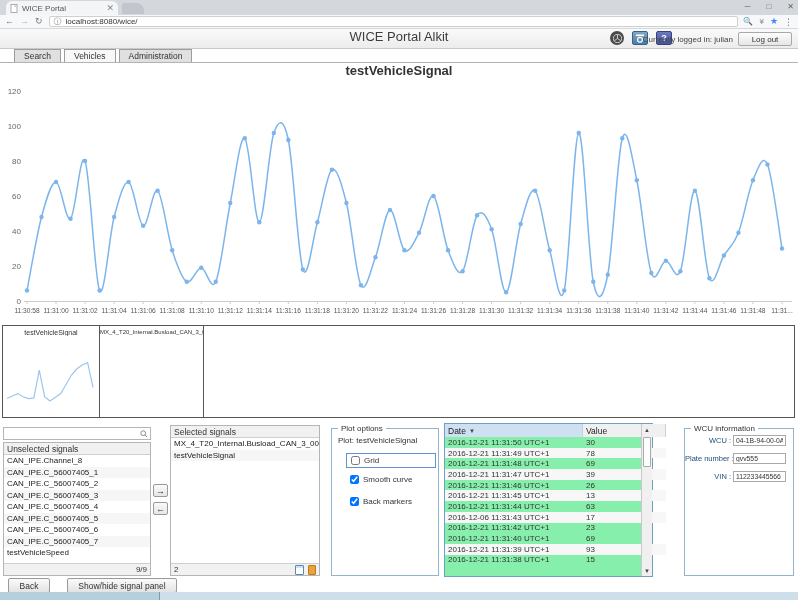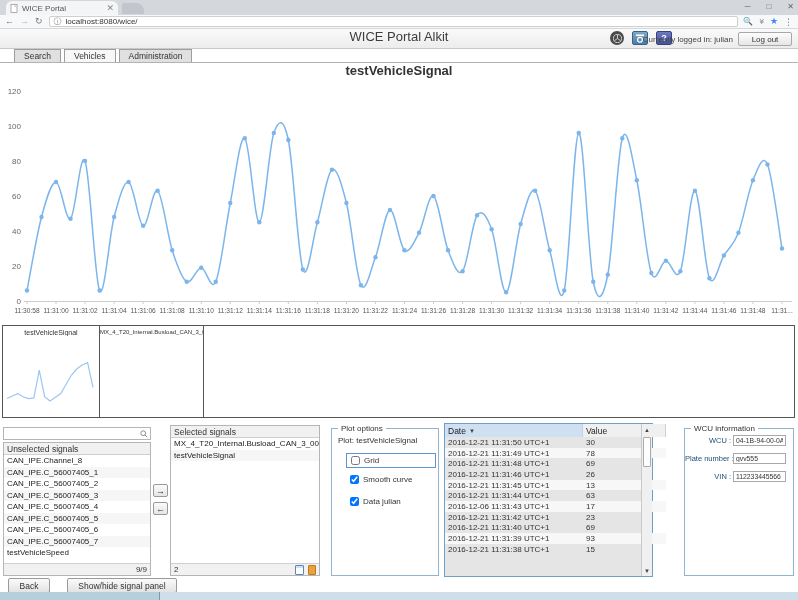--- a/index.html
+++ b/index.html
@@ -72,21 +72,21 @@
   
   .fset{border:1px solid #92b4cc;background:#fff;}
   .fleg{position:absolute;top:-5px;left:6px;background:#fff;padding:0 3px;font-size:8px;color:#333;white-space:nowrap;}
   .plotopts{left:331px;top:428px;width:108px;height:148px;}
   .plotname{position:absolute;left:6px;top:7px;font-size:8px;color:#333;white-space:nowrap;}
   .cbrow{position:absolute;left:18px;display:flex;align-items:center;gap:4px;font-size:8px;color:#333;}
   .cbrow input{width:9px;height:9px;margin:0;}
   .focusring{border:1px solid #5f94d2;border-radius:0;padding:2px 4px;left:14px;width:90px;}
 
   
-  .dtable{left:444px;top:423px;width:209px;height:154px;border:1px solid #6f9ec6;background:#e5e5e5;}
+  .dtable{left:444px;top:423px;width:209px;height:154px;border:1px solid #6f9ec6;background:#86efac;}
   .dhead{position:absolute;left:0;top:0;width:221px;height:13px;display:flex;}
   .dh{font-size:8.5px;display:flex;align-items:center;padding:0 3px;border-right:1px solid #c3d2e2;}
   .dh.date{width:138px;background:#cfe0f2;color:#222;}
   .dh.val{flex:1;background:#f0f0f0;color:#222;}
   .sortarrow{font-size:6px;margin-left:3px;color:#444;}
   .drows{position:absolute;left:0;top:13px;width:221px;height:139px;overflow:hidden;}
   .drow{height:10.7px;display:flex;font-size:8px;color:#333;}
   .drow.alt{background:#f7f7f7;}
   .dc{padding:0 3px;display:flex;align-items:center;white-space:nowrap;}
   .dc.date{width:138px;}
@@ -353,21 +353,21 @@
         <div class="cbrow focusring" style="top: 24px;">
           <input type="checkbox" style="">
           <span>Grid</span>
         </div>
         <div class="cbrow" style="top: 46px;">
           <input type="checkbox" checked="" style="">
           <span>Smooth curve</span>
         </div>
         <div class="cbrow" style="top: 68px;">
           <input type="checkbox" checked="" style="">
-          <span>Data julian</span>
+          <span>Back markers</span>
         </div>
       </div>
   </div>
 
   <div class="abs dtable">
     <div class="dhead">
       <div class="dh date">
         <span>Date</span>
         <span class="sortarrow">▼</span>
       </div>
@@ -380,20 +380,24 @@
           <div class="dc date">2016-12-21 11:31:50 UTC+1</div>
           <div class="dc">30</div>
         </div>
         <div class="drow alt">
           <div class="dc date">2016-12-21 11:31:49 UTC+1</div>
           <div class="dc">78</div>
         </div>
         <div class="drow">
           <div class="dc date">2016-12-21 11:31:48 UTC+1</div>
           <div class="dc">69</div>
+        </div>
+        <div class="drow alt">
+          <div class="dc date">2016-12-21 11:31:47 UTC+1</div>
+          <div class="dc">39</div>
         </div>
         <div class="drow">
           <div class="dc date">2016-12-21 11:31:46 UTC+1</div>
           <div class="dc">26</div>
         </div>
         <div class="drow alt">
           <div class="dc date">2016-12-21 11:31:45 UTC+1</div>
           <div class="dc">13</div>
         </div>
         <div class="drow">

